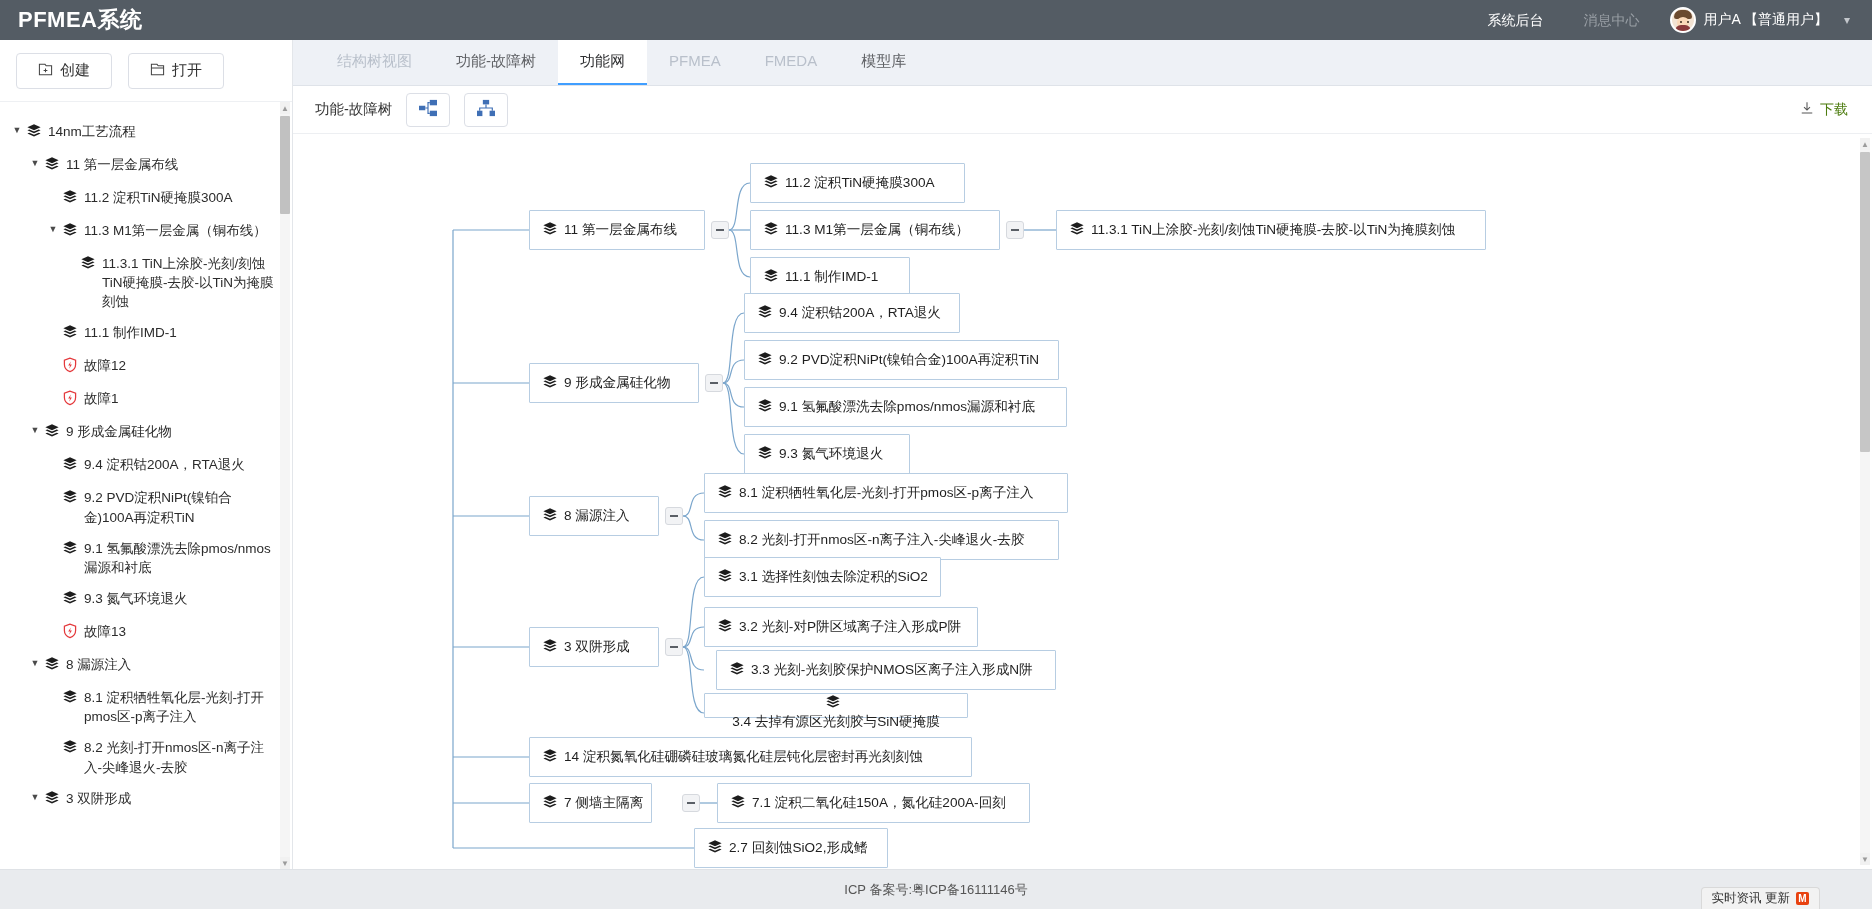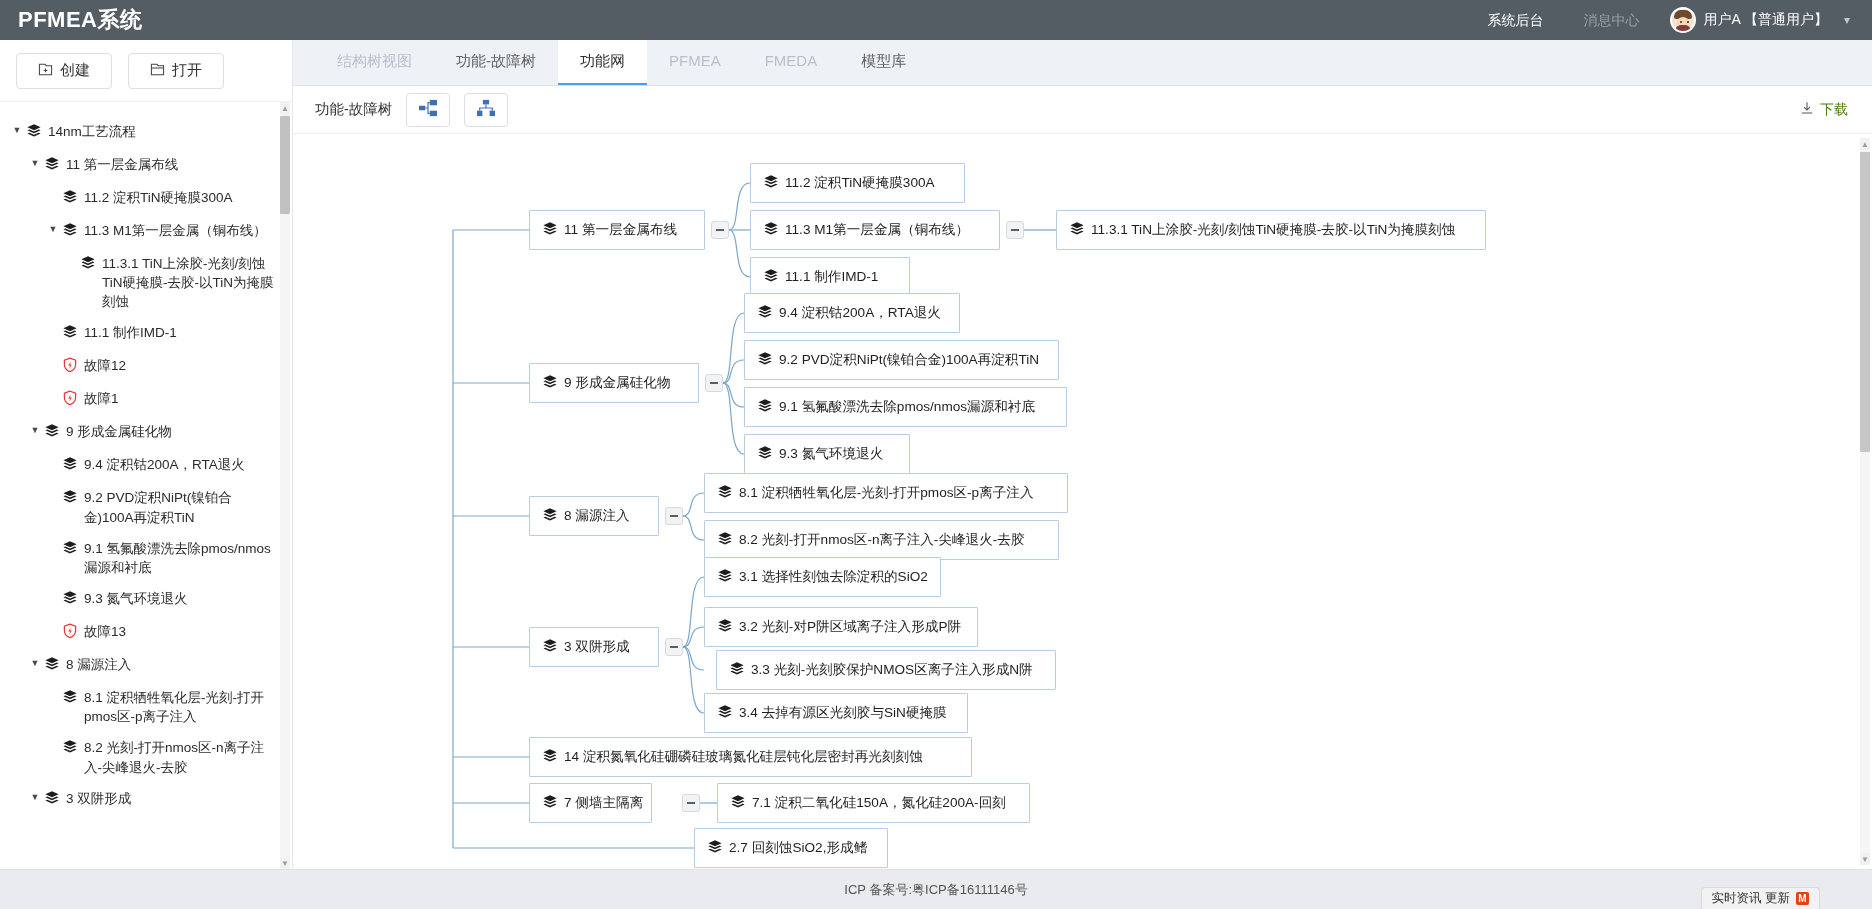--- a/index.html
+++ b/index.html
@@ -579,21 +579,21 @@
                 <span>3.2 光刻-对P阱区域离子注入形成P阱</span>
               </div>
               <div class="mnode" style="left: 411px; top: 516px; width: 340px; height: 40px; margin-left: 12px;">
                 <span class="micon"><svg width="16" height="16" viewBox="0 0 16 16">
                     <path d="M8 1.3 1.4 4.3 8 7.3l6.6-3z" fill="#1d1d1d"></path>
                     <path d="M1.4 7.3 8 10.3l6.6-3-1.9-.85L8 8.55 3.3 6.45z" fill="#1d1d1d"></path>
                     <path d="M1.4 10.5 8 13.5l6.6-3-1.9-.85L8 11.75 3.3 9.65z" fill="#1d1d1d"></path>
                   </svg></span>
                 <span>3.3 光刻-光刻胶保护NMOS区离子注入形成N阱</span>
               </div>
-              <div class="mnode" style="left: 411px; top: 559px; width: 264px; height: 40px;">
+              <div class="mnode" style="left: 411px; top: 559px; width: 264px; height: 25px; flex-direction: column;">
                 <span class="micon"><svg width="16" height="16" viewBox="0 0 16 16">
                     <path d="M8 1.3 1.4 4.3 8 7.3l6.6-3z" fill="#1d1d1d"></path>
                     <path d="M1.4 7.3 8 10.3l6.6-3-1.9-.85L8 8.55 3.3 6.45z" fill="#1d1d1d"></path>
                     <path d="M1.4 10.5 8 13.5l6.6-3-1.9-.85L8 11.75 3.3 9.65z" fill="#1d1d1d"></path>
                   </svg></span>
                 <span>3.4 去掉有源区光刻胶与SiN硬掩膜</span>
               </div>
               <div class="mnode" style="left: 236px; top: 603px; width: 443px; height: 40px;">
                 <span class="micon"><svg width="16" height="16" viewBox="0 0 16 16">
                     <path d="M8 1.3 1.4 4.3 8 7.3l6.6-3z" fill="#1d1d1d"></path>

